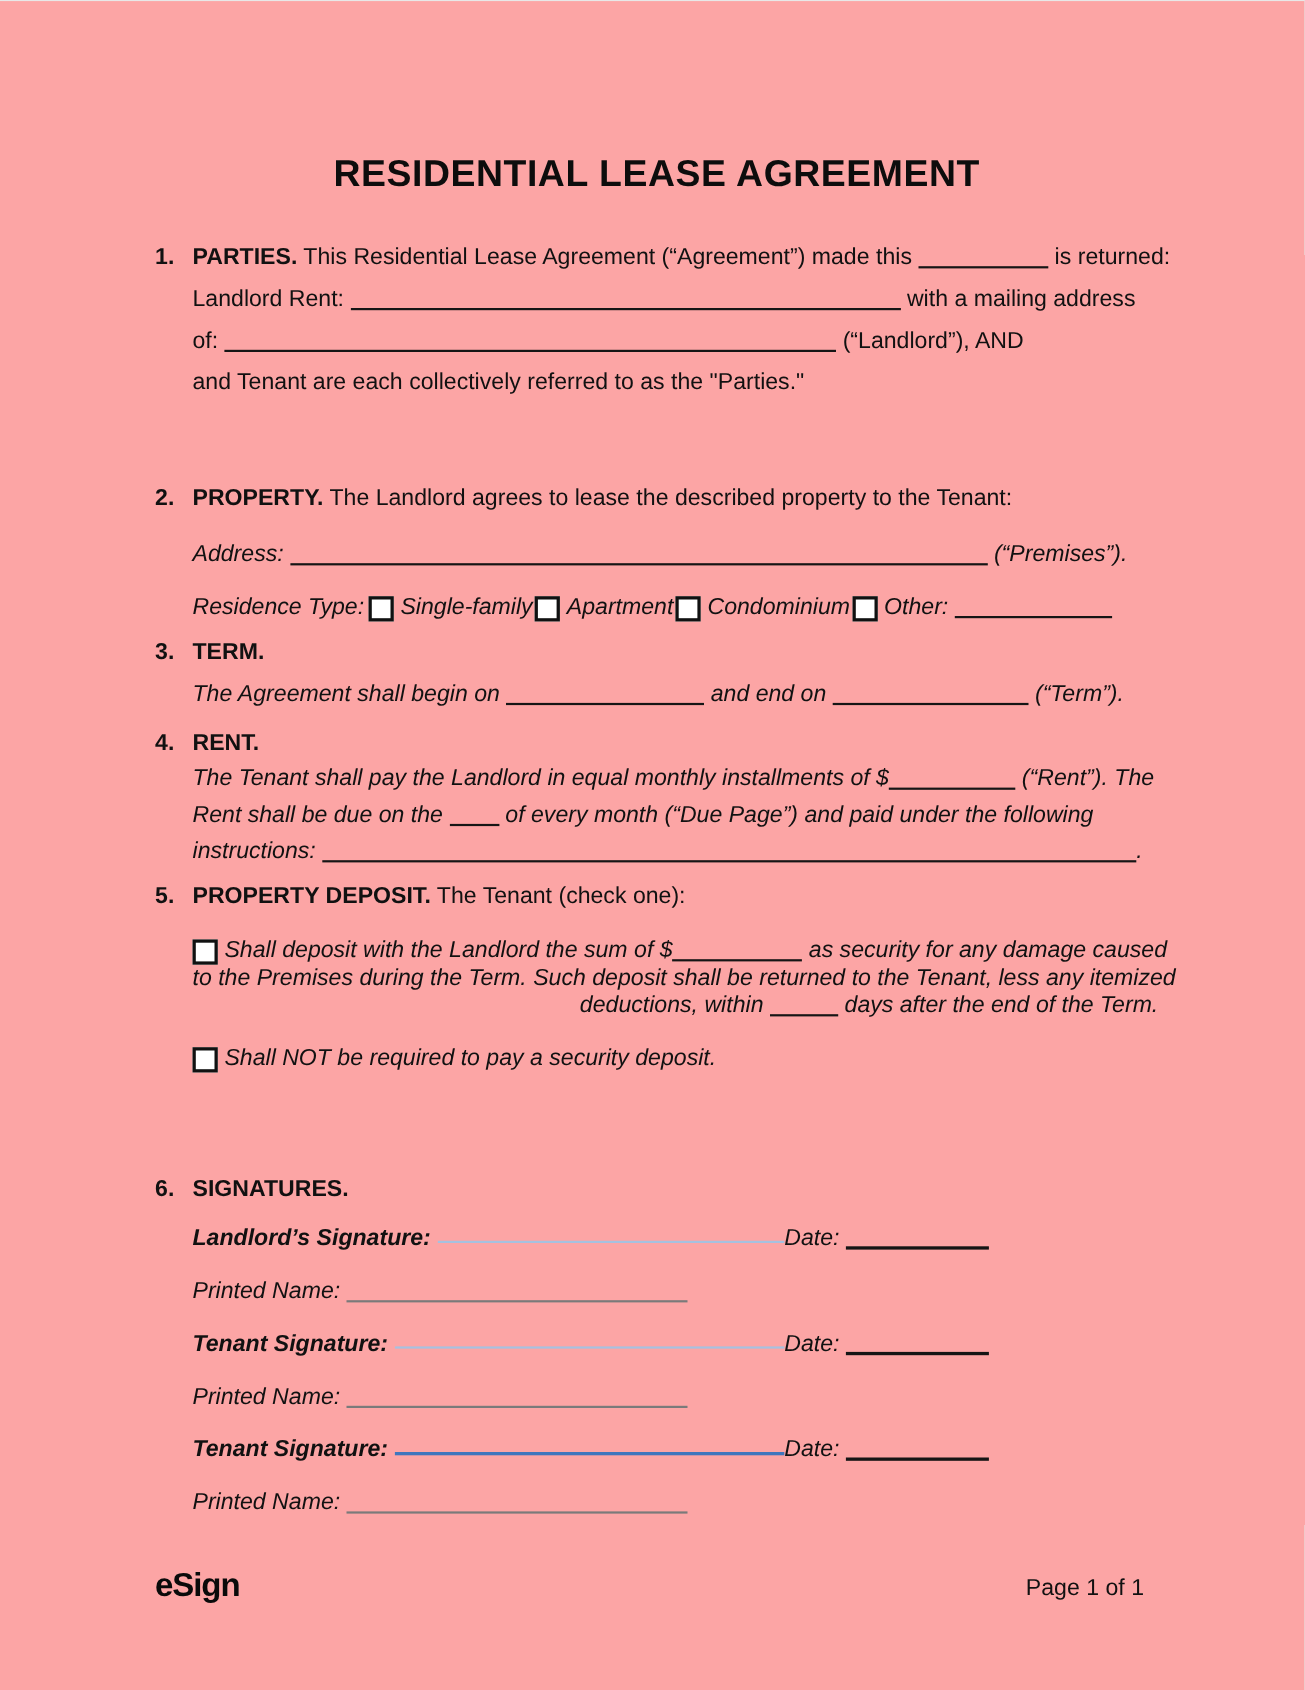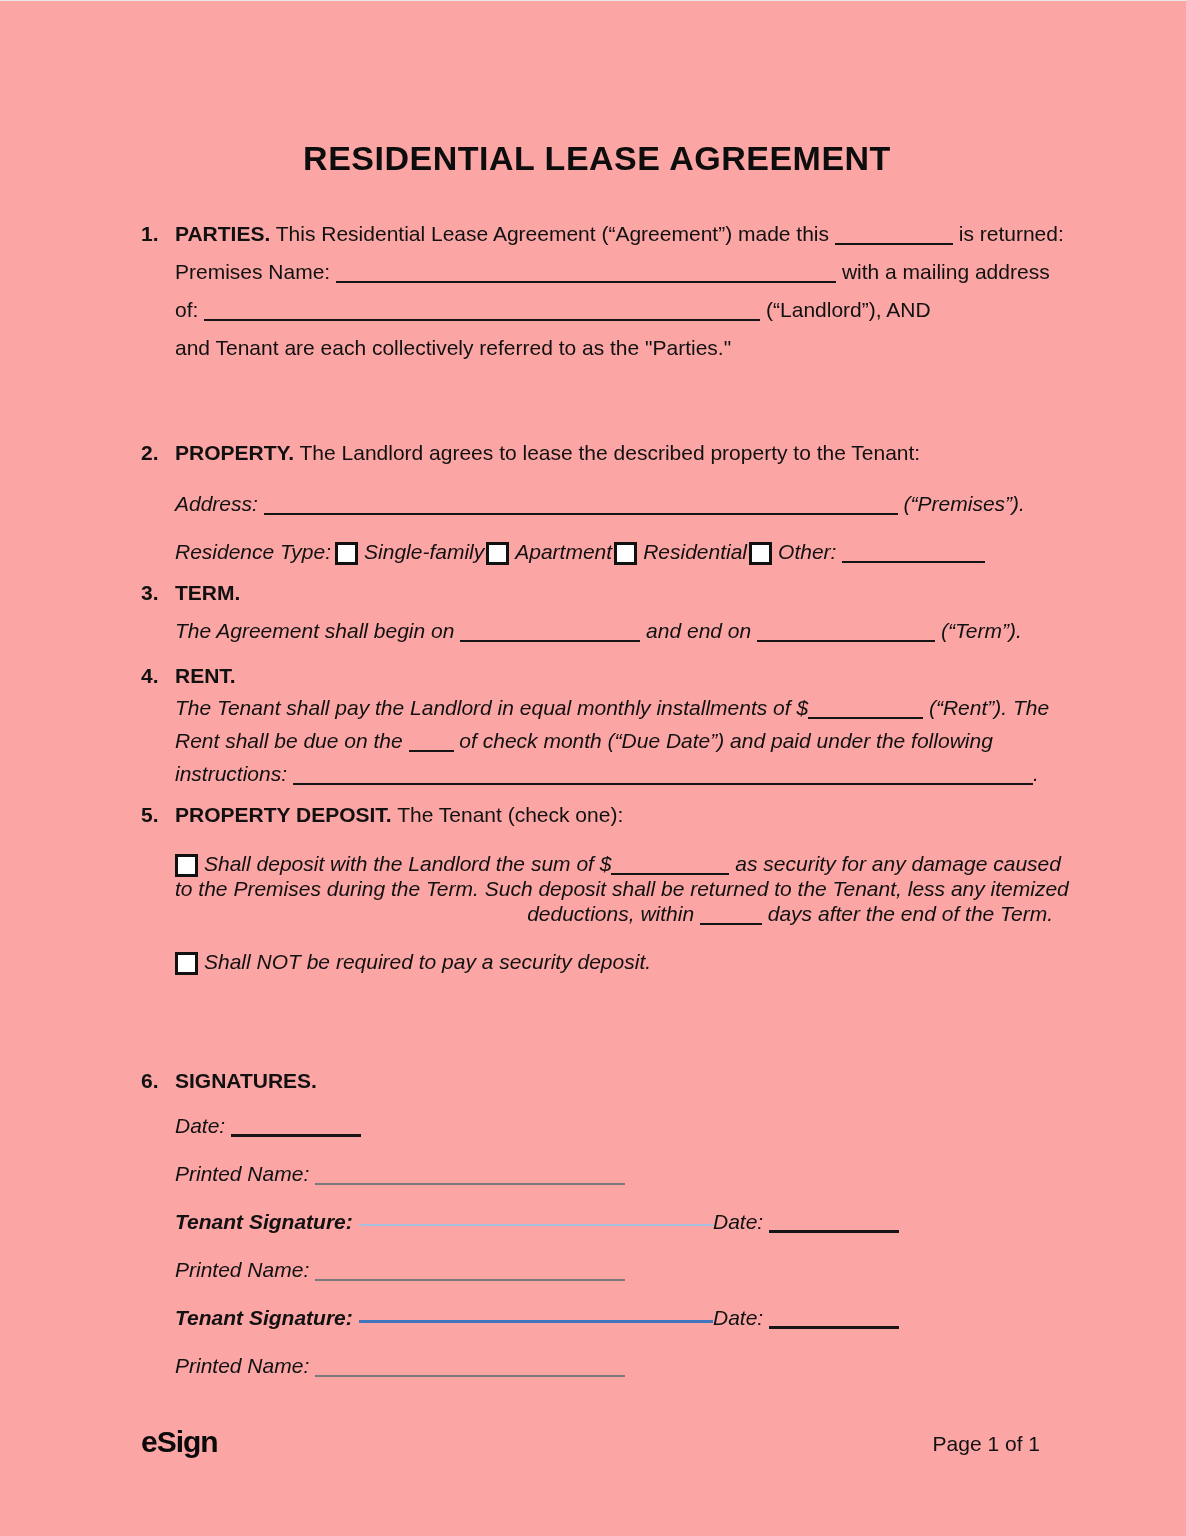--- a/index.html
+++ b/index.html
@@ -72,21 +72,21 @@
 
   <div class="block with-num lh38" style="top:214px">
     <span class="num">1.</span>
     <div class="line">
       <b>PARTIES.</b>
       <span>This Residential Lease Agreement (“Agreement”) made this</span>
       <span class="blank" style="width:118px"></span>
       <span>is returned:</span>
     </div>
     <div class="line">
-      <span>Premises Name:</span>
+      <span>Landlord Rent:</span>
       <span class="blank" style="width:500px"></span>
       <span>with a mailing address</span>
     </div>
     <div class="line">
       <span>of:</span>
       <span class="blank" style="width:556px"></span>
       <span>(“Landlord”), AND</span>
     </div>
     <div class="line">and Tenant are each collectively referred to as the "Parties."</div>
   </div>
@@ -100,21 +100,21 @@
   </div>
   <div class="indent lh38" style="top:484px">
     <div class="line">
       <span>Address:</span>
       <span class="blank" style="width:634px"></span>
       <span>(“Premises”).</span>
     </div>
   </div>
   <div class="indent lh38" style="top:532px">
     <div class="line">
-      <span>Residence Type:</span><span class="checkbox first"></span><span>Single-family</span><span class="checkbox"></span><span>Apartment</span><span class="checkbox"></span><span>Residential</span><span class="checkbox"></span><span>Other:</span>
+      <span>Residence Type:</span><span class="checkbox first"></span><span>Single-family</span><span class="checkbox"></span><span>Apartment</span><span class="checkbox"></span><span>Condominium</span><span class="checkbox"></span><span>Other:</span>
       <span class="blank" style="width:143px"></span>
     </div>
   </div>
 
   <div class="block with-num lh38" style="top:573px">
     <span class="num">3.</span>
     <div class="line"><b>TERM.</b></div>
   </div>
   <div class="indent lh38" style="top:611px">
     <div class="line">
@@ -131,21 +131,21 @@
     <div class="line"><b>RENT.</b></div>
   </div>
   <div class="indent lh33" style="top:690px">
     <div class="line">
       <span>The Tenant shall pay the Landlord in equal monthly installments of $</span><span class="blank" style="width:115px"></span>
       <span>(“Rent”). The</span>
     </div>
     <div class="line">
       <span>Rent shall be due on the</span>
       <span class="blank" style="width:45px"></span>
-      <span>of check month (“Due Date”) and paid under the following</span>
+      <span>of every month (“Due Page”) and paid under the following</span>
     </div>
     <div class="line">
       <span>instructions:</span>
       <span class="blank" style="width:740px"></span><span>.</span>
     </div>
   </div>
 
   <div class="block with-num lh38" style="top:795px">
     <span class="num">5.</span>
     <div class="line">
@@ -171,20 +171,24 @@
     </div>
   </div>
 
   <div class="block with-num lh38" style="top:1061px">
     <span class="num">6.</span>
     <div class="line"><b>SIGNATURES.</b></div>
   </div>
 
   <div class="indent" style="top:1106px">
     <div class="sig-row">
+      <span class="sig-left">
+        <b class="lbl">Landlord’s Signature:</b>
+        <span class="blank sig-light sig-line"></span>
+      </span>
       <span class="date-part">
         <span>Date:</span>
         <span class="blank thick" style="width:130px"></span>
       </span>
     </div>
     <div class="pn-row">
       <span>Printed Name:</span>
       <span class="blank gray" style="width:310px"></span>
     </div>
     <div class="sig-row">

